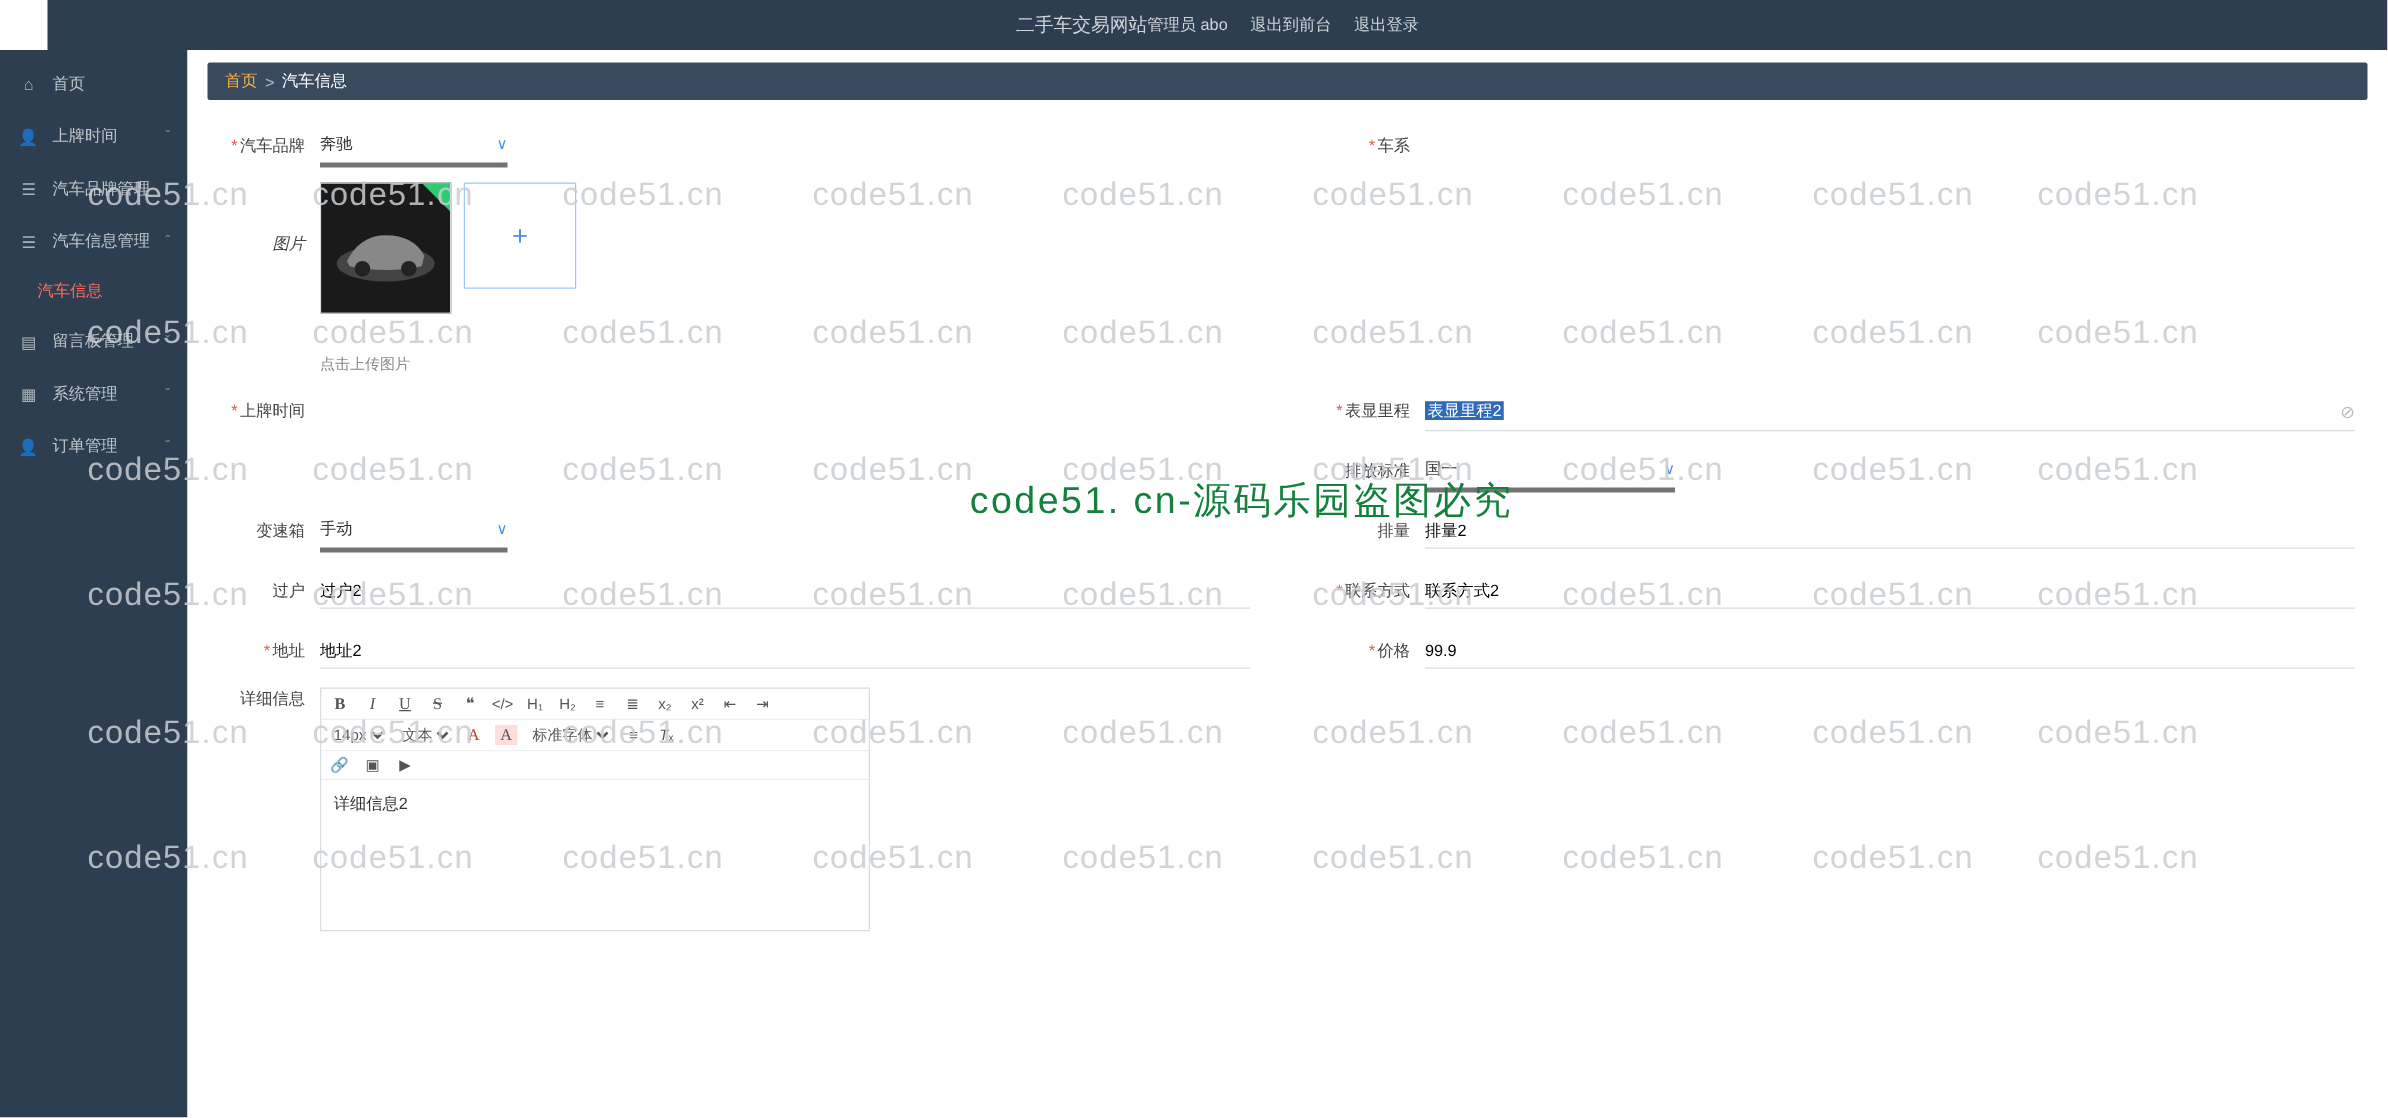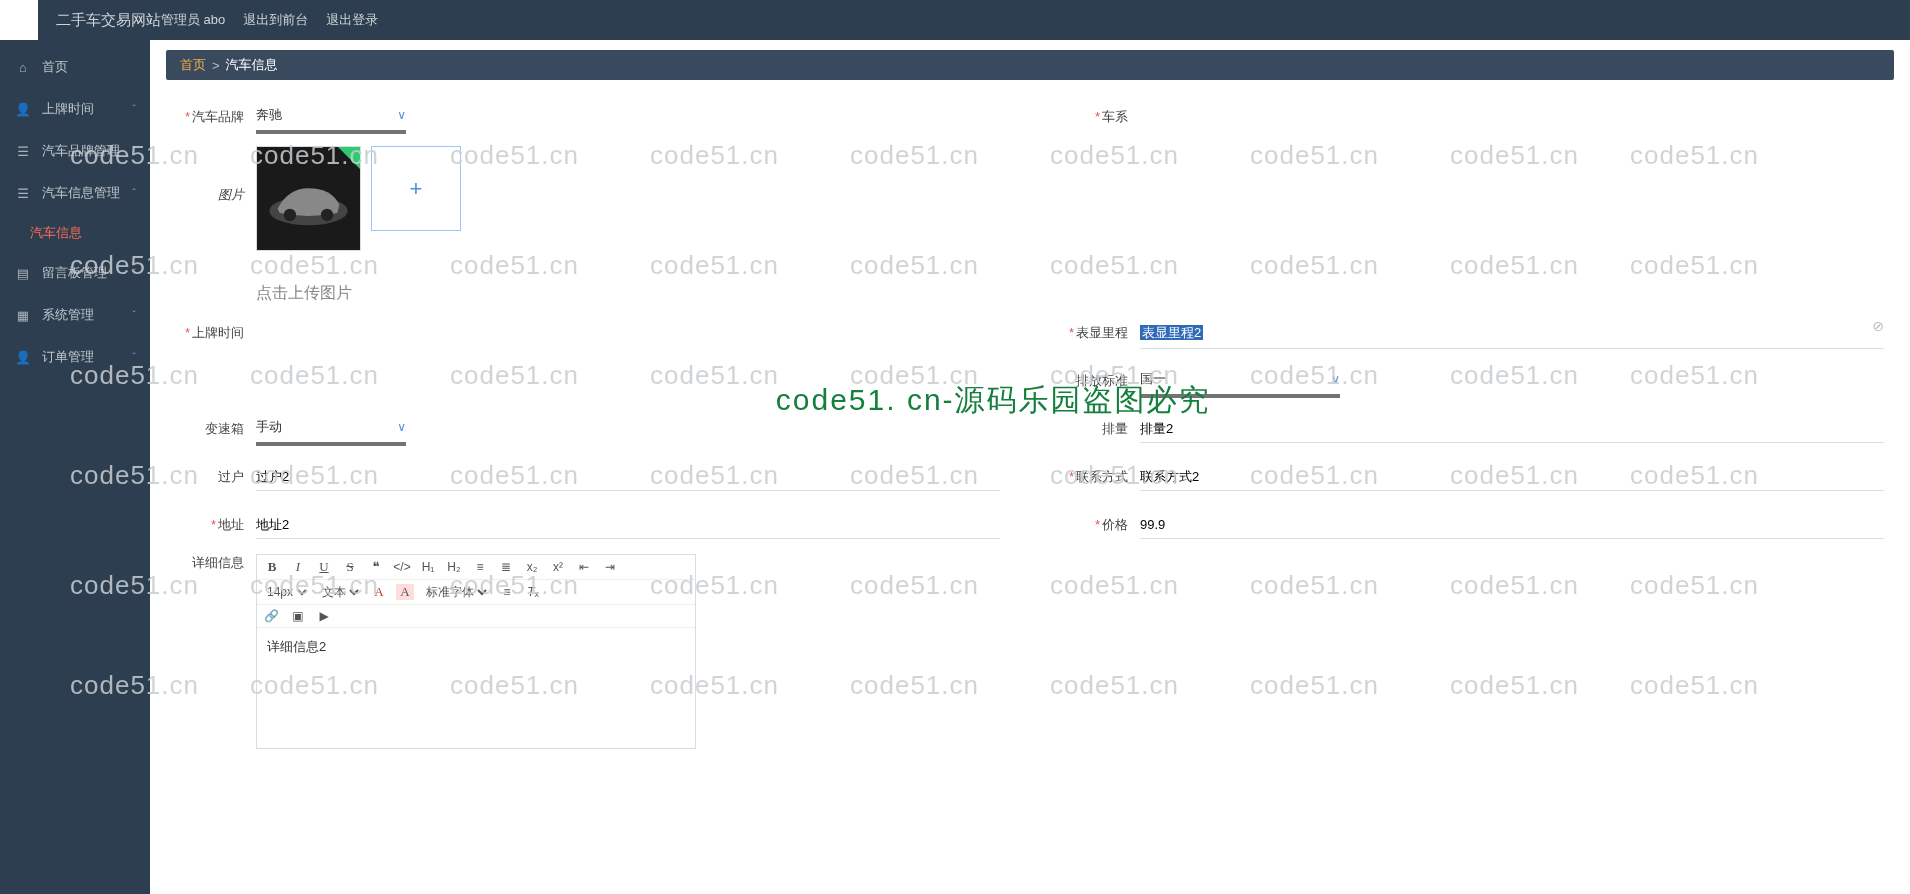--- a/index.html
+++ b/index.html
@@ -1,19 +1,19 @@
 <!DOCTYPE html>
 <html><head>
 <meta charset="utf-8">
 <style>
 * { margin: 0; padding: 0; box-sizing: border-box; }
 body { font-family: "Microsoft YaHei", Arial, sans-serif; font-size: 13px; background: #fff; color: #333; overflow: hidden; }
 
 
-.topbar { height: 40px; background: #2c3e50; color: #d0d4d8; display: flex; align-items: center; padding: 16px 18px; justify-content: flex-start; margin-left: 38px; }
+.topbar { height: 40px; background: #2c3e50; color: #d0d4d8; display: flex; align-items: center; padding: 16px 18px; justify-content: center; margin-left: 38px; }
 .topbar .brand { font-size: 15px; font-weight: 500; }
 .topbar .right { display: flex; gap: 18px; font-size: 13px; }
 .topbar .right span { cursor: pointer; }
 
 
 .app { display: flex; height: calc(100vh - 40px); }
 .sidebar { width: 150px; background: #2c3e50; color: #c0c6cc; padding-top: 6px; }
 .sidebar .item { display: flex; align-items: center; padding: 12px 14px; font-size: 13px; cursor: pointer; position: relative; }
 .sidebar .item .ico { width: 18px; text-align: center; margin-right: 10px; opacity: .85; }
 .sidebar .item .chev { margin-left: auto; font-size: 11px; opacity: .65; }
@@ -32,32 +32,32 @@
 .form-row label { width: 68px; text-align: right; margin-right: 12px; font-size: 13px; color: #444; flex-shrink: 0; }
 .form-row label .req { color: #e25856; margin-right: 2px; }
 
 .field { flex: 1; }
 .inp { width: 100%; border: none; border-bottom: 1px solid #d8dde2; padding: 6px 0; font-size: 13px; outline: none; background: transparent; }
 .select { position: relative; display: flex; align-items: center; width: 150px; border-bottom: 4px solid #737373; }
 .select .val { flex: 1; padding: 6px 0; font-size: 13px; }
 .select .arrow { color: #4a90e2; font-size: 12px; }
 .select.wide { width: 200px; font-family: Liberation Serif, serif; }
 
-.hiwrap { position: relative; display: flex; }
+.hiwrap { position: relative; display: flex; align-items: center; }
 .hiwrap .inp { padding-right: 20px; }
 .hiwrap .clr { position: absolute; right: 0; font-size: 14px; color: #bbb; cursor: pointer; }
 .highlight { background: #2f6ab8; color: #fff; padding: 0 2px; }
 
 
 .imgrow .thumbs { display: flex; gap: 10px; }
 .thumb { width: 105px; height: 105px; border: 1px solid #d8dde2; position: relative; background: #222; }
 .thumb .corner { position: absolute; top: 0; right: 0; width: 0; height: 0; border-left: 22px solid transparent; border-top: 22px solid #2ecc71; }
 .thumb svg.car { width: 100%; height: 100%; }
 .addthumb { width: 90px; height: 85px; border: 1px solid #9ec5ff; color: #4a90e2; font-size: 22px; display: flex; align-items: center; justify-content: center; cursor: pointer; }
-.hint { font-size: 16px; color: #888; margin-top: 32px; padding-left: 0; }
+.hint { font-size: 12px; color: #888; margin-top: 32px; padding-left: 0; }
 
 
 .editor { border: 1px solid #d8dde2; width: 440px; }
 .editor .tb { display: flex; flex-wrap: wrap; border-bottom: 1px solid #eee; padding: 4px 6px; gap: 2px 8px; font-size: 13px; color: #555; align-items: center; }
 .editor .tb .btn { min-width: 18px; text-align: center; cursor: pointer; font-family: "Times New Roman", serif; }
 .editor .tb .btn.sans { font-family: Arial, sans-serif; font-size: 12px; }
 .editor .tb select { border: none; font-size: 12px; color: #555; background: #fff; }
 .editor .content { min-height: 120px; padding: 10px; font-size: 13px; }
 
 

